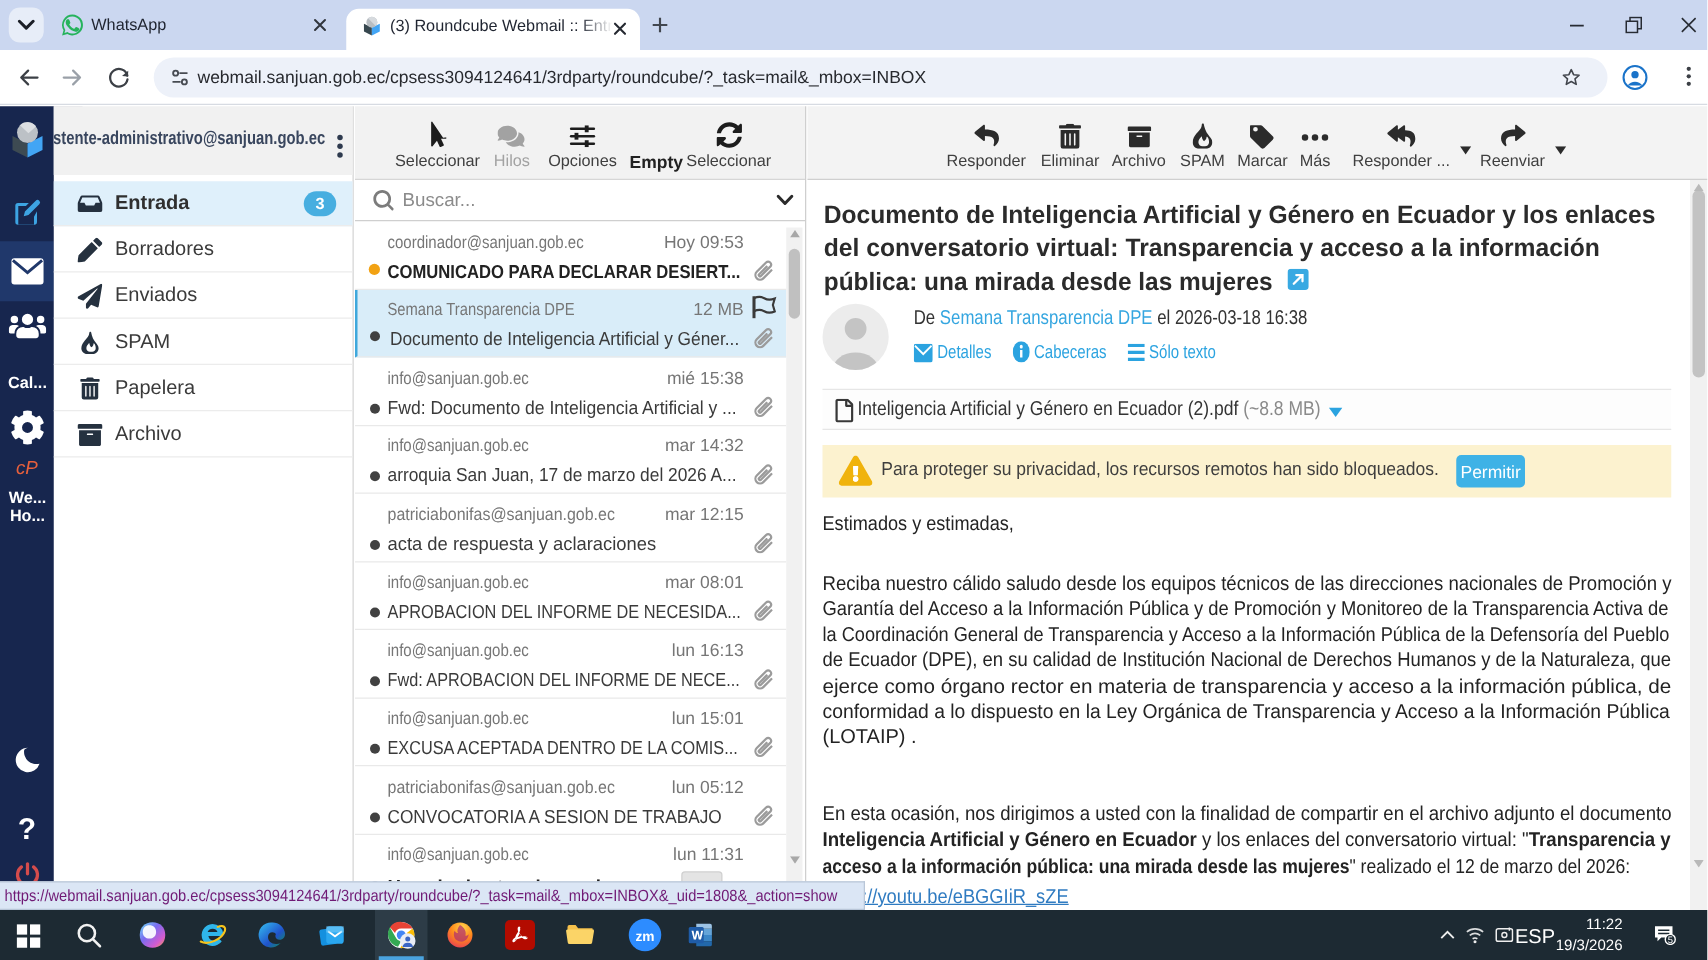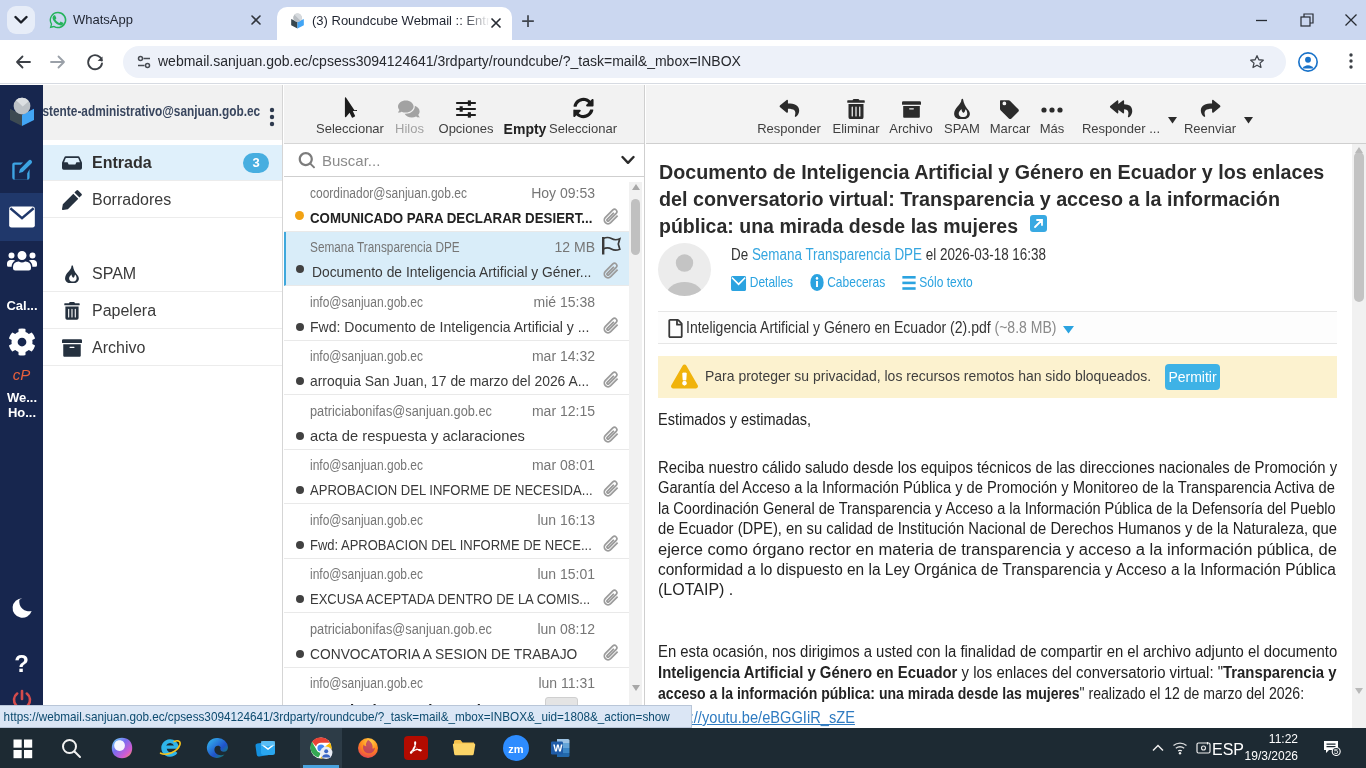--- a/index.html
+++ b/index.html
@@ -65,21 +65,21 @@
 #meta1 { position:absolute; left:85px; top:101px; font-size:16px; color:#333; white-space:nowrap; transform:scaleX(0.839); transform-origin:0 0; }
 #meta2 { position:absolute; left:85px; top:128px; height:22px; white-space:nowrap; transform:scaleX(0.80); transform-origin:0 0; }
 a.blue { color:#35a6e0; text-decoration:none; }
 #attach { position:absolute; left:12px; top:166px; width:679px; height:33px; border-top:1px solid #e6e6e6; border-bottom:1px solid #e6e6e6; background:#fdfdfd; }
 #warn { position:absolute; left:12px; top:211px; width:679px; height:42px; background:#fcf2cf; }
 #warn .wtext { position:absolute; left:47px; top:11px; font-size:15px; color:#3e3e3e; white-space:nowrap; transform:scaleX(0.932); transform-origin:0 0; }
 #permitir { position:absolute; right:117px; top:8px; width:55px; height:26px; background:#3eb2e6; border-radius:4px; color:#fff; font-size:14px; text-align:center; line-height:26px; }
 .bodyline { position:absolute; left:12px; font-size:16px; color:#232323; white-space:nowrap; transform-origin:0 0; }
 
 
-#statusbar { position:absolute; left:0; top:705px; width:692px; height:23px; background:#dbe6f5; border:1px solid #b9c6d8; border-left:0; font-size:13px; color:#0c4a6e; line-height:21px; white-space:nowrap; overflow:hidden; z-index:5; }
+#statusbar { position:absolute; left:0; top:705px; width:692px; height:23px; background:#dbe6f5; border:1px solid #b9c6d8; border-left:0; font-size:13px; color:#701a75; line-height:21px; white-space:nowrap; overflow:hidden; z-index:5; }
 #statusbar span { display:inline-block; padding-left:4px; transform:scaleX(0.902); transform-origin:0 0; }
 #taskbar { position:absolute; left:0; top:728px; width:1366px; height:40px; background:#1d2a33; }
 .tico { position:absolute; top:8px; width:24px; height:24px; }
 #tray { position:absolute; right:0; top:0; height:40px; color:#fff; }
 .clock { position:absolute; right:68px; top:3px; text-align:right; font-size:12px; color:#fff; line-height:17px; }
 </style>
 </head>
 <body>
 <div id="tabbar">
   <div id="chevbtn">
@@ -206,20 +206,26 @@
         </svg>
       <span class="fn">Entrada</span>
         <span class="badge">3</span>
     </div>
     <div class="folder" style="top:97px">
       <svg class="fi" viewBox="0 0 512 512">
           <path fill="#25313f" d="M497.9 142.1l-46.1 46.1a8 8 0 0 1-11.3 0l-116.7-116.7a8 8 0 0 1 0-11.3l46.1-46.1a32 32 0 0 1 45.3 0l82.7 82.7a32 32 0 0 1 0 45.3zM284.2 99.8L21.6 362.4l-21.3 121a24 24 0 0 0 27.8 27.8l121-21.3 262.6-262.6a8 8 0 0 0 0-11.3L295.5 99.8a8 8 0 0 0-11.3 0z"></path>
         </svg>
       <span class="fn">Borradores</span>
     </div>
+    <div class="folder" style="top:134px">
+      <svg class="fi" viewBox="0 0 512 512">
+          <path fill="#25313f" d="M476 3.2L12.9 262.4a24.1 24.1 0 0 0 2.2 43.2l104.1 43.4 282.4-250.2c5.5-4.9 13.3 2.6 8.6 8.3L173 410v80.5a24 24 0 0 0 42.5 15.3L278 429.6l123 51.3a24.1 24.1 0 0 0 33-18.2l72-432C509 12.2 489.7-4.4 476 3.2z"></path>
+        </svg>
+      <span class="fn">Enviados</span>
+    </div>
     <div class="folder" style="top:171px">
       <svg class="fi" viewBox="0 0 384 512">
           <path fill="#25313f" d="M216 23.9a24 24 0 0 0-38.4 19.2c0 70.6-58.8 120.8-99.6 168.4C38.4 257.8 0 318.5 0 384c0 70.7 57.3 128 128 128h128c70.7 0 128-57.3 128-128 0-107.4-126.3-119.5-168-360.1zM192 464c-44.1 0-80-35.9-80-80 0-44.7 26.2-71.4 56.2-106.4 4.4-5.1 12.6-2 12.6 4.7 0 47.8 41.7 81.7 41.7 81.7s49.5-26.8 49.5-79.3c0-6.3 7.6-9.7 12.2-5.3C307.7 302 320 338.2 320 384c0 44.1-35.9 80-80 80z" transform="scale(0.92) translate(16,20)"></path>
         </svg>
       <span class="fn">SPAM</span>
     </div>
     <div class="folder" style="top:208px">
       <svg class="fi" viewBox="0 0 448 512">
           <path fill="#25313f" d="M32 464a48 48 0 0 0 48 48h288a48 48 0 0 0 48-48V128H32zm272-256a16 16 0 0 1 32 0v224a16 16 0 0 1-32 0zm-96 0a16 16 0 0 1 32 0v224a16 16 0 0 1-32 0zm-96 0a16 16 0 0 1 32 0v224a16 16 0 0 1-32 0zM432 32H312l-9.4-18.7A24 24 0 0 0 281.1 0H166.8a23.7 23.7 0 0 0-21.4 13.3L136 32H16A16 16 0 0 0 0 48v32a16 16 0 0 0 16 16h416a16 16 0 0 0 16-16V48a16 16 0 0 0-16-16z" transform="scale(0.88) translate(30,30)"></path>
         </svg>
@@ -361,21 +367,21 @@
           <span class="msender" style="transform:scaleX(0.858)">info@sanjuan.gob.ec</span>
           <span class="mdate">lun 15:01</span>
           <span class="mdot"></span>
           <span class="msubj" style="transform:scaleX(0.867)">EXCUSA ACEPTADA DENTRO DE LA COMIS...</span>
           <svg class="clip" width="17" height="19" viewBox="0 0 448 512">
             <path fill="#9b9b9b" d="M43.2 466.3a123.5 123.5 0 0 1 0-174.6L244 90.8a87.3 87.3 0 0 1 123.4 123.4L166.7 415a51.3 51.3 0 0 1-72.6-72.6l168.2-168a12 12 0 0 1 17 0l17 17a12 12 0 0 1 0 17L128 376.2a3.3 3.3 0 0 0 4.7 4.7l200.8-200.8a39.3 39.3 0 0 0-55.6-55.6L77.1 325.6a75.5 75.5 0 0 0 106.8 106.8L364.6 252a12 12 0 0 1 17 0l17 17a12 12 0 0 1 0 17L217.8 466.3a123.5 123.5 0 0 1-174.6 0z"></path>
           </svg>
         </div>
       <div class="mrow" style="top:436px">
           <span class="msender" style="transform:scaleX(0.912)">patriciabonifas@sanjuan.gob.ec</span>
-          <span class="mdate">lun 08:12</span>
+          <span class="mdate">lun 05:12</span>
           <span class="mdot"></span>
           <span class="msubj" style="transform:scaleX(0.919)">CONVOCATORIA A SESION DE TRABAJO</span>
           <svg class="clip" width="17" height="19" viewBox="0 0 448 512">
             <path fill="#9b9b9b" d="M43.2 466.3a123.5 123.5 0 0 1 0-174.6L244 90.8a87.3 87.3 0 0 1 123.4 123.4L166.7 415a51.3 51.3 0 0 1-72.6-72.6l168.2-168a12 12 0 0 1 17 0l17 17a12 12 0 0 1 0 17L128 376.2a3.3 3.3 0 0 0 4.7 4.7l200.8-200.8a39.3 39.3 0 0 0-55.6-55.6L77.1 325.6a75.5 75.5 0 0 0 106.8 106.8L364.6 252a12 12 0 0 1 17 0l17 17a12 12 0 0 1 0 17L217.8 466.3a123.5 123.5 0 0 1-174.6 0z"></path>
           </svg>
         </div>
       <div class="mrow" style="top:490px;border-bottom:none">
           <span class="msender" style="transform:scaleX(0.858)">info@sanjuan.gob.ec</span>
           <span class="mdate">lun 11:31</span>
           <span class="mdot" style="top:37px"></span>

